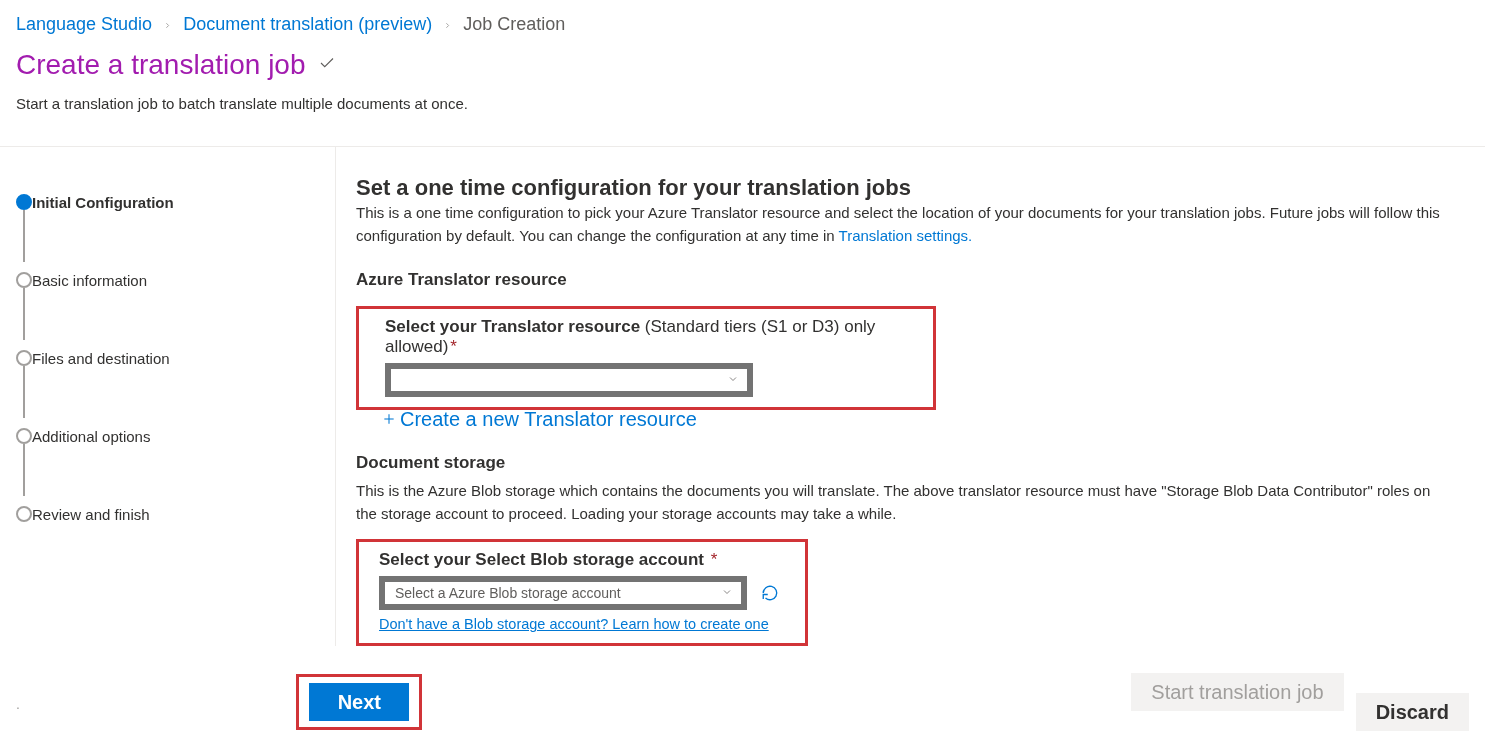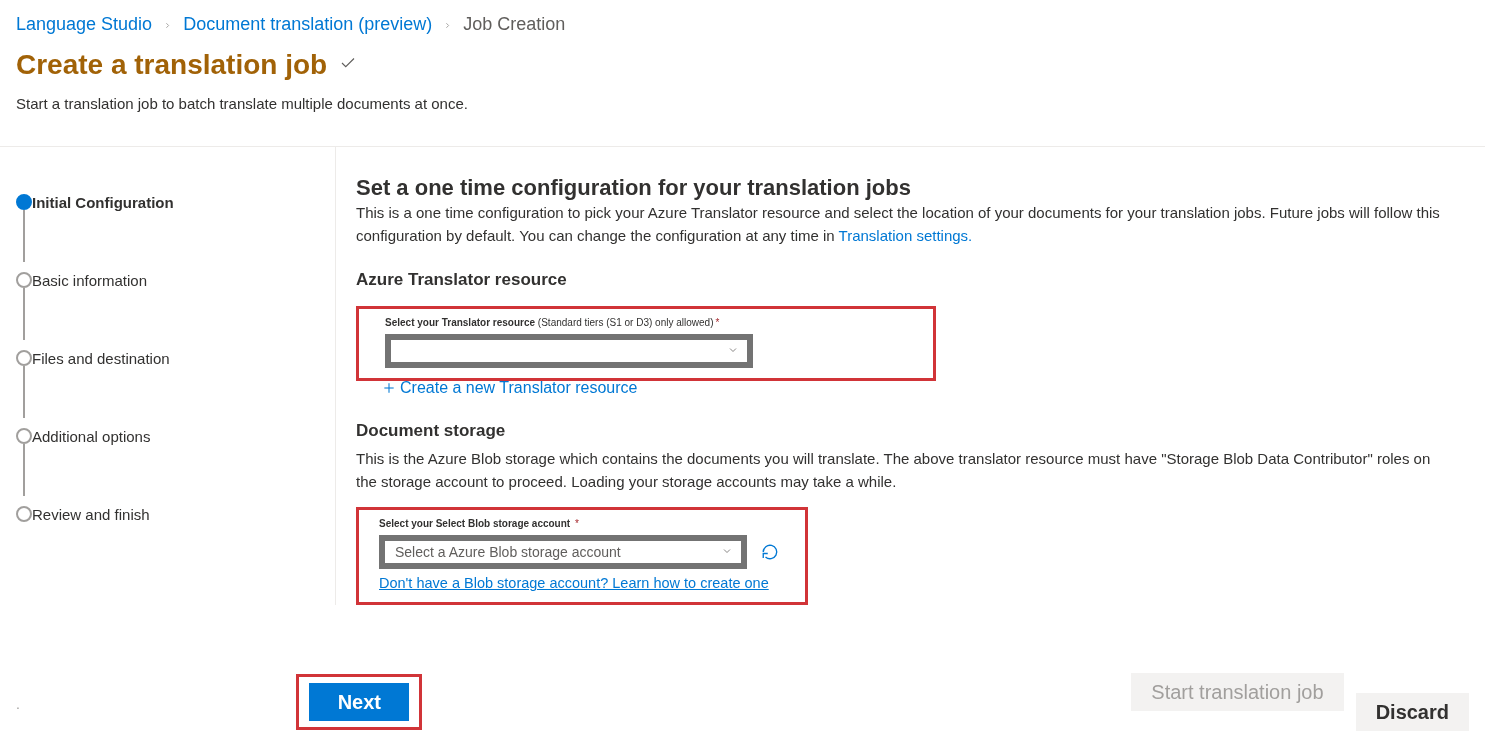--- a/index.html
+++ b/index.html
@@ -29,22 +29,22 @@
   .page-header {
     padding: 4px 16px 16px;
   }
   .page-title-row {
     display: flex;
     align-items: center;
     gap: 12px;
   }
   h1.page-title {
     font-size: 28px;
-    font-weight: 700;
-    color: #a16207;
+    font-weight: 400;
+    color: #a21caf;
   }
   .check-icon { color: #605e5c; }
   .subtitle {
     margin-top: 14px;
     font-size: 15px;
     color: #323130;
   }
   .hr {
     border: none;
     border-bottom: 1px solid #edebe9;
@@ -112,21 +112,21 @@
     margin-top: 22px;
     margin-bottom: 6px;
   }
   .highlight-box {
     border: 3px solid #d13438;
     padding: 8px 10px 10px 26px;
     margin-top: 10px;
     display: inline-block;
   }
   .field-label {
-    font-size: 10px;
+    font-size: 17px;
     color: #323130;
     margin-bottom: 6px;
   }
   .field-label .bold { font-weight: 600; }
   .req { color: #a4262c; margin-left: 2px; }
   .select-box {
     display: flex;
     align-items: center;
     justify-content: space-between;
     width: 368px;
@@ -138,21 +138,21 @@
     color: #605e5c;
     cursor: pointer;
   }
   .select-box .placeholder { color: #605e5c; }
   .chev { color: #605e5c; }
   .create-link {
     display: inline-flex;
     align-items: center;
     gap: 4px;
     color: #0078d4;
-    font-size: 16px;
+    font-size: 20px;
     margin-top: -2px;
     margin-left: 26px;
     text-decoration: none;
   }
   .create-link svg { stroke: #0078d4; }
   .storage-box .select-row {
     display: flex;
     align-items: center;
     gap: 14px;
   }

